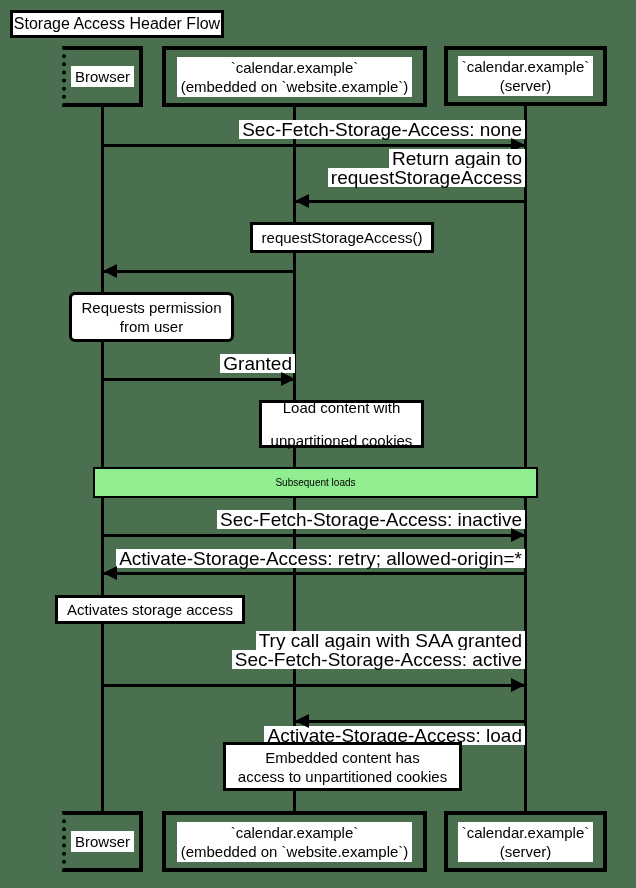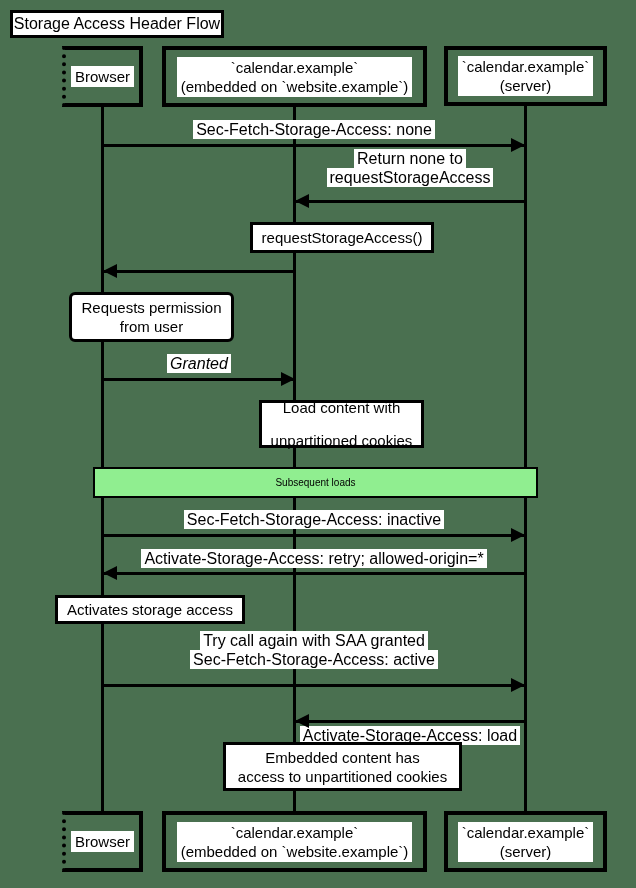--- a/index.html
+++ b/index.html
@@ -29,22 +29,22 @@
   }
   .lifeline { position:absolute; width:3px; background:#000; }
 
   .mline { position:absolute; height:3px; background:#000; }
   .arr { position:absolute; width:0; height:0;
          border-top:7px solid transparent; border-bottom:7px solid transparent; }
   .arr.r { border-left:14px solid #000; }
   .arr.l { border-right:14px solid #000; }
 
   .mlabel {
-    position:absolute; display:flex; flex-direction:column; align-items:center;
-    font-size:16px; line-height:19px;
+    position:absolute; display:flex; flex-direction:column; align-items:flex-end;
+    font-size:19px; line-height:19px;
   }
   .mlabel span { background:#fff; padding:0 3px; white-space:nowrap; }
 
   .note {
     position:absolute; box-sizing:border-box;
     background:#fff; border:3px solid #000;
     display:flex; flex-direction:column; align-items:center; justify-content:center;
     font-size:15px; line-height:19px; text-align:center; white-space:nowrap;margin-left:47px;
   }
   .divider {
@@ -81,38 +81,38 @@
   <div class="lifeline" style="left:293px; top:105px; height:706px;"></div>
   <div class="lifeline" style="left:524px; top:104px; height:707px;"></div>
 
   <div class="mlabel" style="left:103px; top:120px; width:422px;">
     <span>Sec-Fetch-Storage-Access: none</span>
   </div>
   <div class="mline" style="left:103px; top:144px; width:422px;"></div>
   <div class="arr r" style="left:511px; top:138px;"></div>
 
   <div class="mlabel" style="left:295px; top:149px; width:230px;">
-    <span>Return none to</span>
+    <span>Return again to</span>
     <span>requestStorageAccess</span>
   </div>
   <div class="mline" style="left:295px; top:200px; width:230px;"></div>
   <div class="arr l" style="left:295px; top:194px;"></div>
 
   <div class="note" style="left:203px; top:222px; width:184px; height:31px;">
     <div>requestStorageAccess()</div>
   </div>
   <div class="mline" style="left:103px; top:270px; width:192px;"></div>
   <div class="arr l" style="left:103px; top:264px;"></div>
 
   <div class="note" style="left:22px; top:292px; width:165px; height:50px;border-radius:6px;">
     <div>Requests permission</div>
     <div>from user</div>
   </div>
 
-  <div class="mlabel" style="left:103px; top:354px; width:192px;font-style:italic;">
+  <div class="mlabel" style="left:103px; top:354px; width:192px;">
     <span>Granted</span>
   </div>
   <div class="mline" style="left:103px; top:378px; width:192px;"></div>
   <div class="arr r" style="left:281px; top:372px;"></div>
 
   <div class="note" style="left:212px; top:400px; width:165px; height:48px;gap:14px;">
     <div>Load content with</div>
     <div>unpartitioned cookies</div>
   </div>
 

